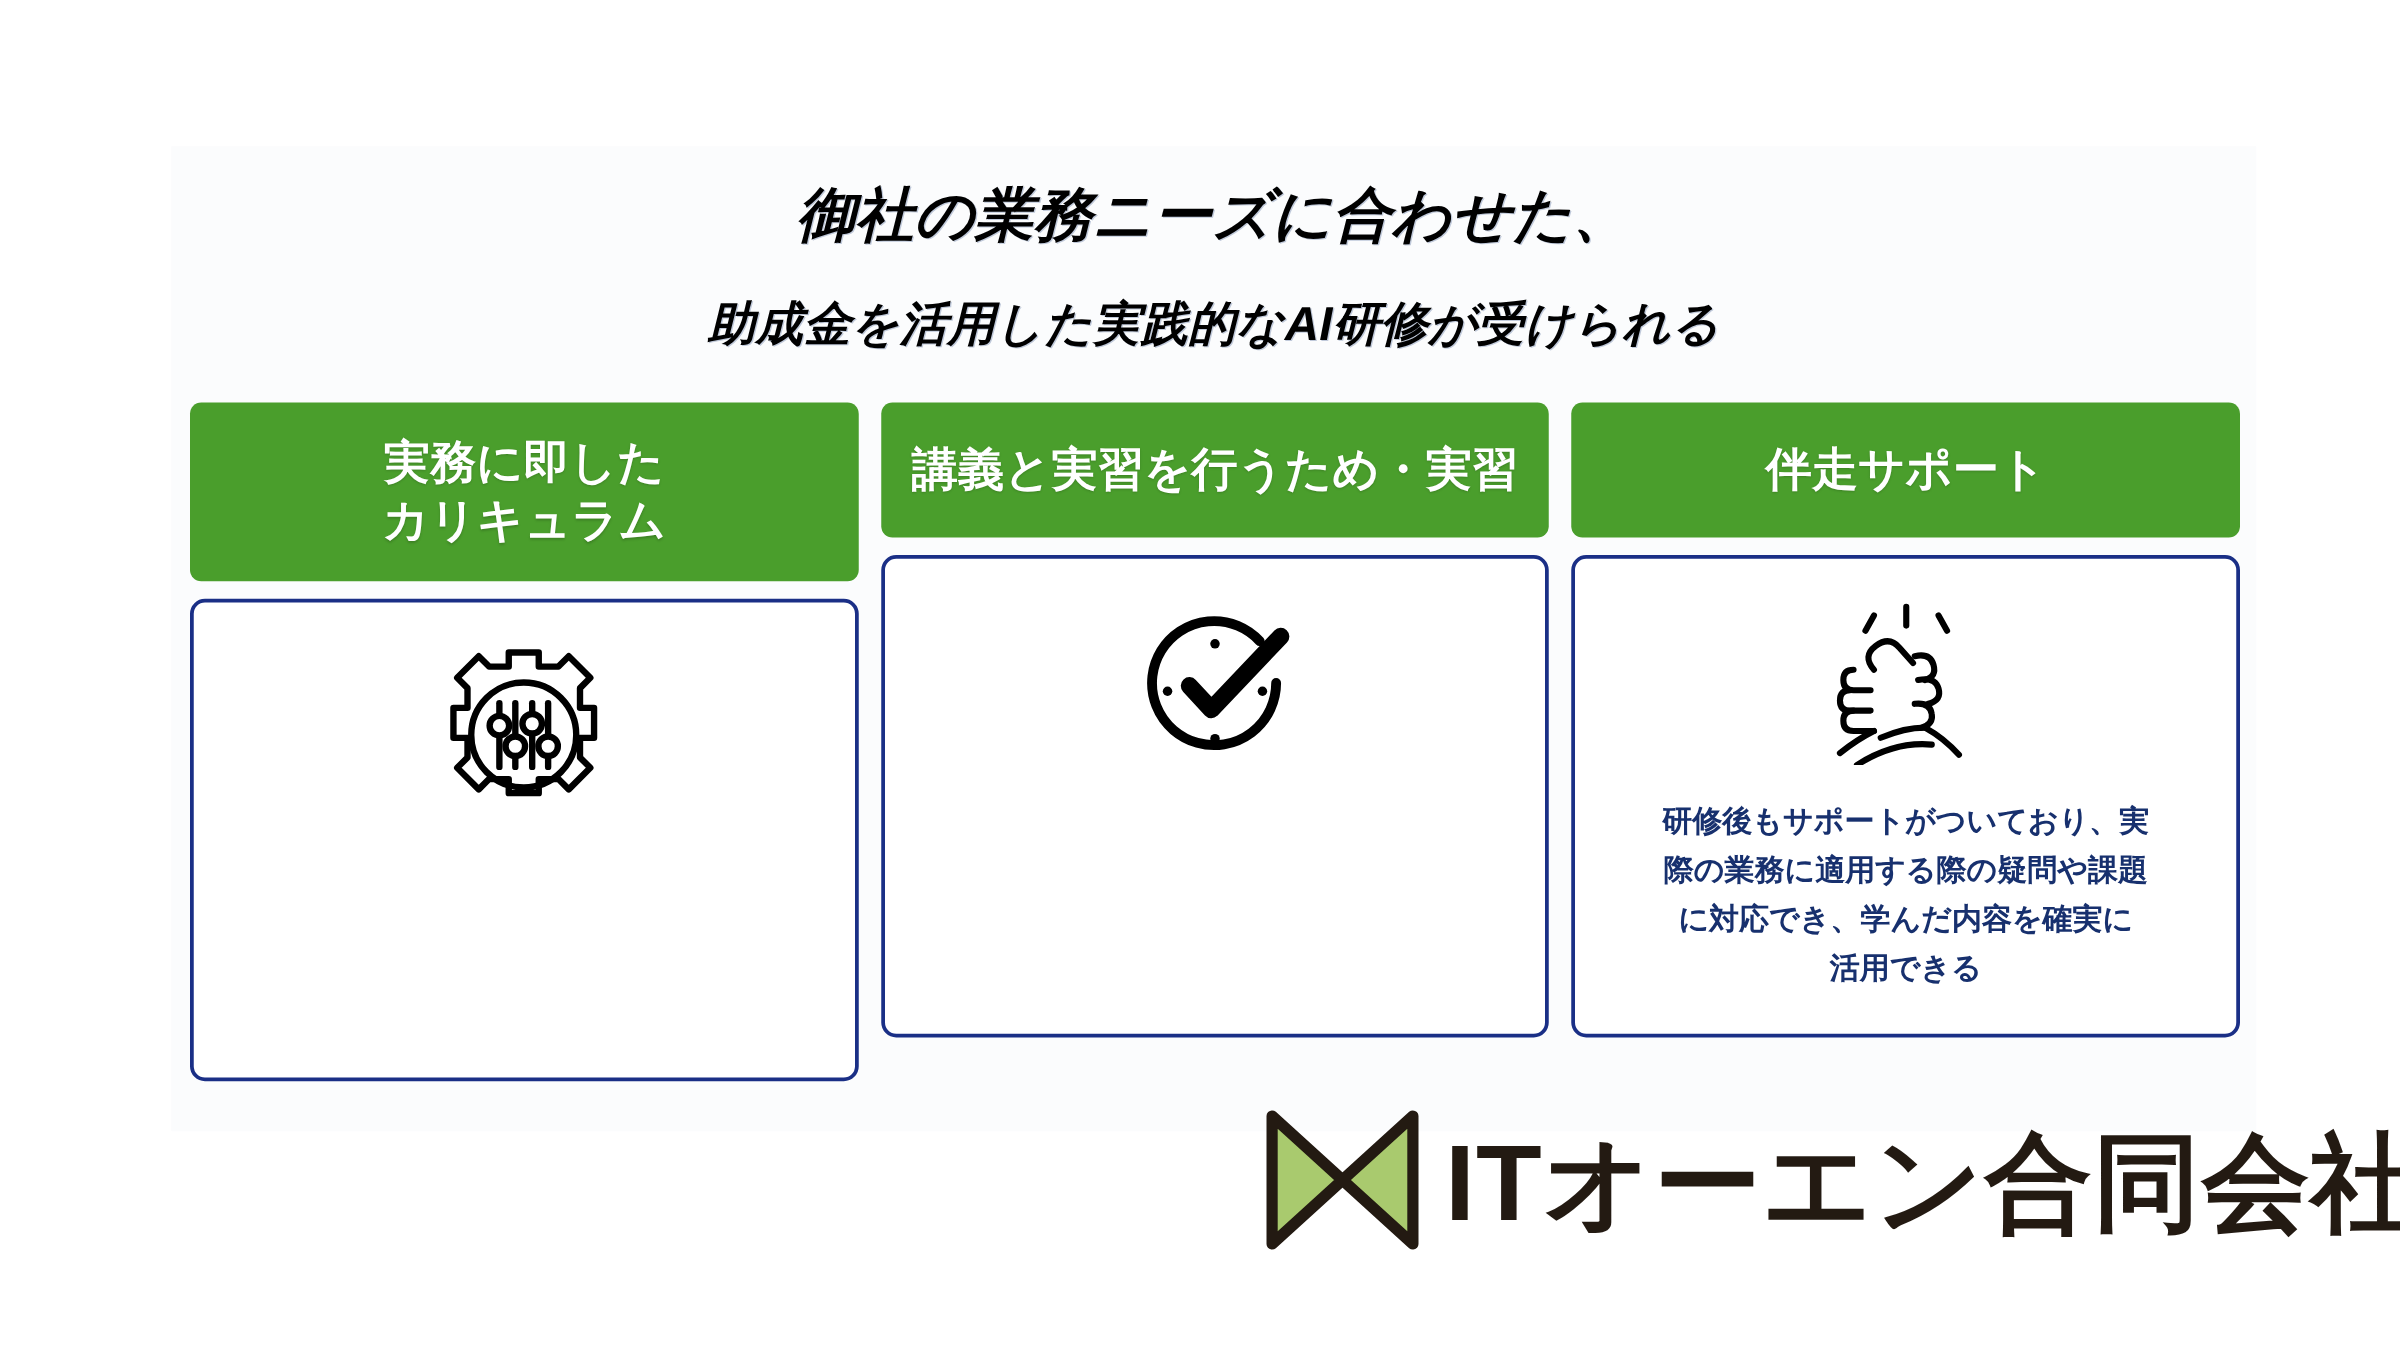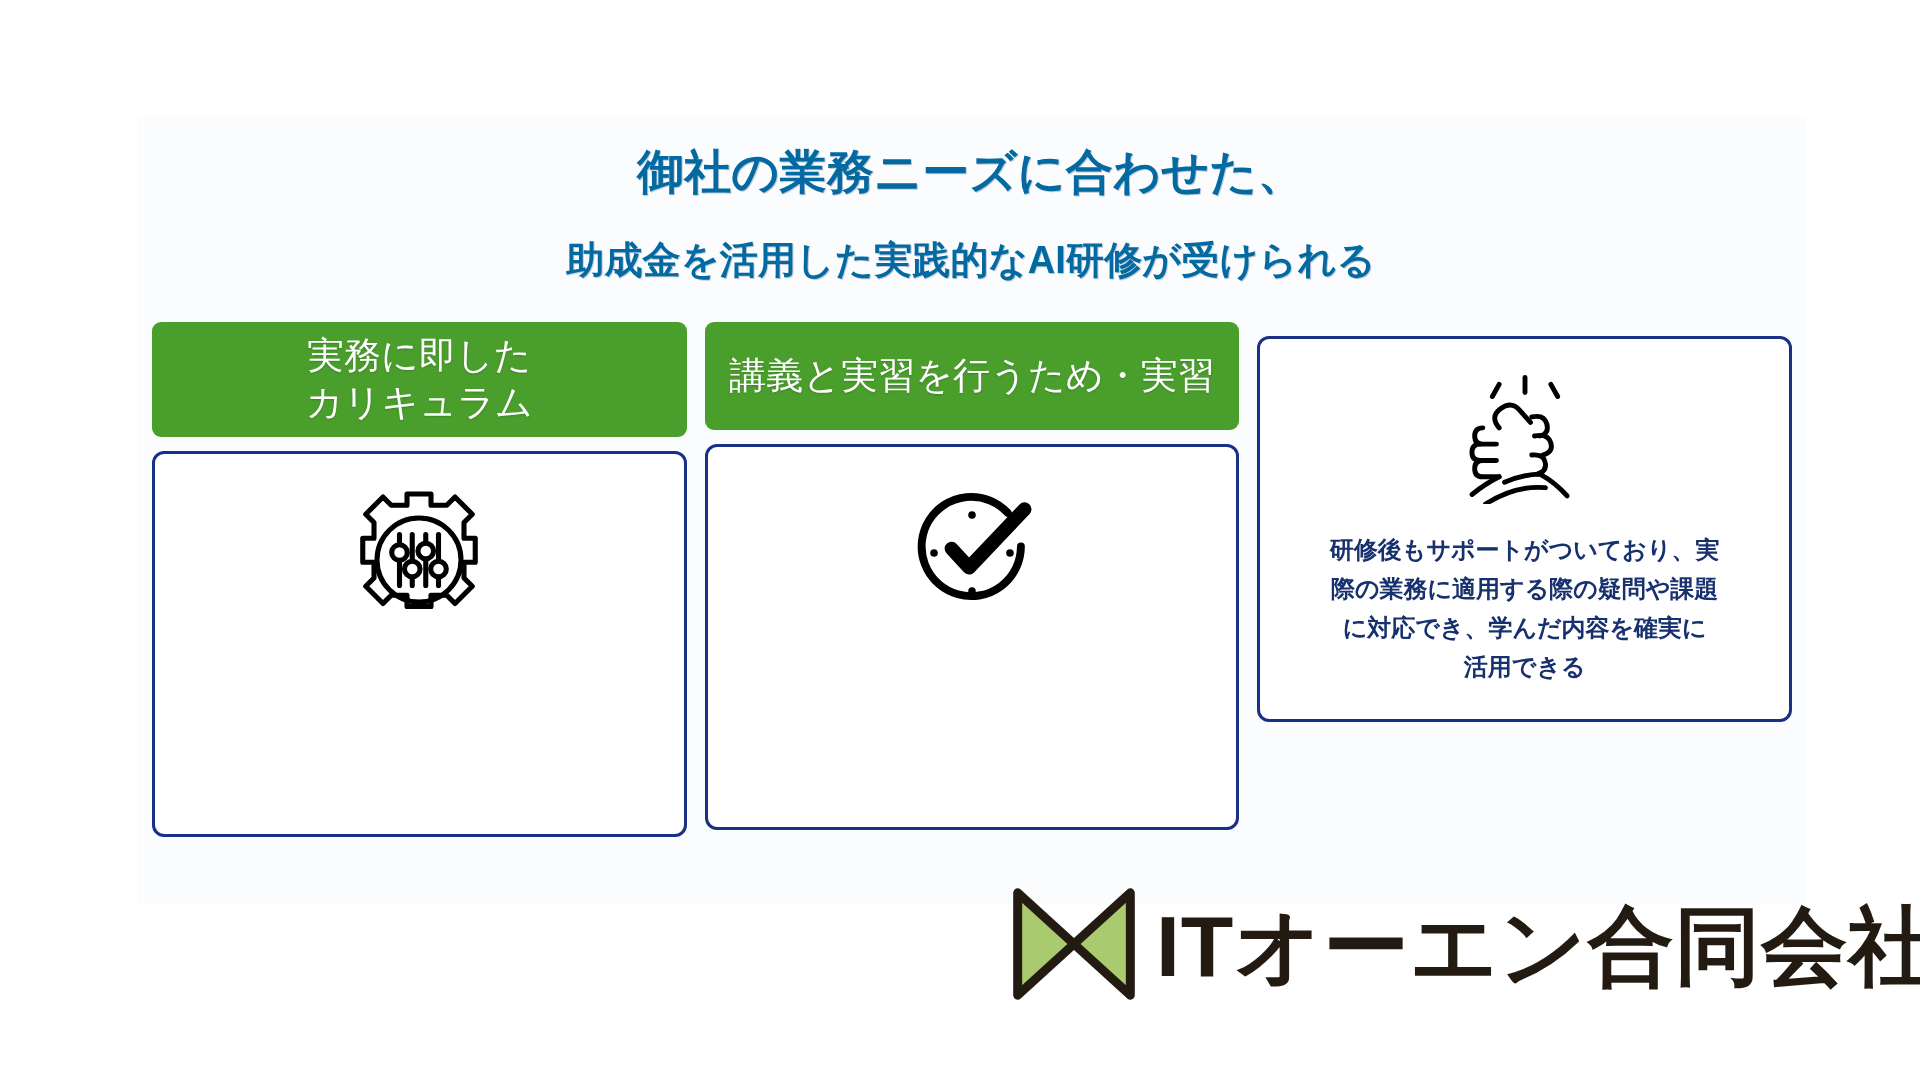--- a/index.html
+++ b/index.html
@@ -25,23 +25,24 @@
     background: #fbfcfd;
   }
 
   
   #headline {
     position: absolute;
     left: 137px;
     top: 128px;
     width: 1668px;
     text-align: center;
-    color: #0369a1;
+    color: #000000;
     font-weight: bold;
     letter-spacing: 0.01em;
+    font-style: italic;
   }
   #headline .hl-line {
     display: block;
     font-size: 47px;
     line-height: 88px;
     white-space: nowrap;
     text-shadow: 1px 1px 0 rgba(120,140,175,0.45);
   }
   #headline .hl-line.line2 {
     font-size: 38px;
@@ -59,25 +60,25 @@
   .feature-col {
     flex: 1 1 0;
     display: flex;
     flex-direction: column;
   }
 
   .feature-header {
     background: #4a9e2c;
     border-radius: 9px;
     color: #ffffff;
-    font-weight: normal;
+    font-weight: bold;
     font-size: 37px;
     line-height: 1.28;
     text-align: center;
-    padding: 10px 8px;
+    padding: 24px 8px;
     min-height: 108px;
     box-sizing: border-box;
     display: flex;
     align-items: center;
     justify-content: center;
     text-shadow: 0 1px 2px rgba(0,0,0,0.18);
   }
   .feature-header .hdr-text {
     display: block;
     white-space: pre-line;
@@ -190,20 +191,23 @@
             <circle cx="24" cy="50" r="2.6" fill="#000" stroke="none"></circle>
 
             <path d="M36 47 L48 60 L86 20" stroke-width="9.5"></path>
           </g>
         </svg>
       </div>
     </div>
   </div>
 
   <div class="feature-col col3">
+    <div class="feature-header">
+      <span class="hdr-text">伴走サポート</span>
+    </div>
     <div class="feature-card">
       <div class="card-icon">
         <svg width="150" height="136" viewBox="0 0 110 100" aria-hidden="true">
           <g fill="none" stroke="#000000" stroke-width="3.6" stroke-linecap="round" stroke-linejoin="round">
 
             <line x1="36" y1="12" x2="31" y2="21"></line>
             <line x1="55" y1="7" x2="55" y2="18"></line>
             <line x1="74" y1="12" x2="79" y2="21"></line>
 
             <path d="M24 44 q-6 0 -6 6 q0 6 6 6 h10"></path>

